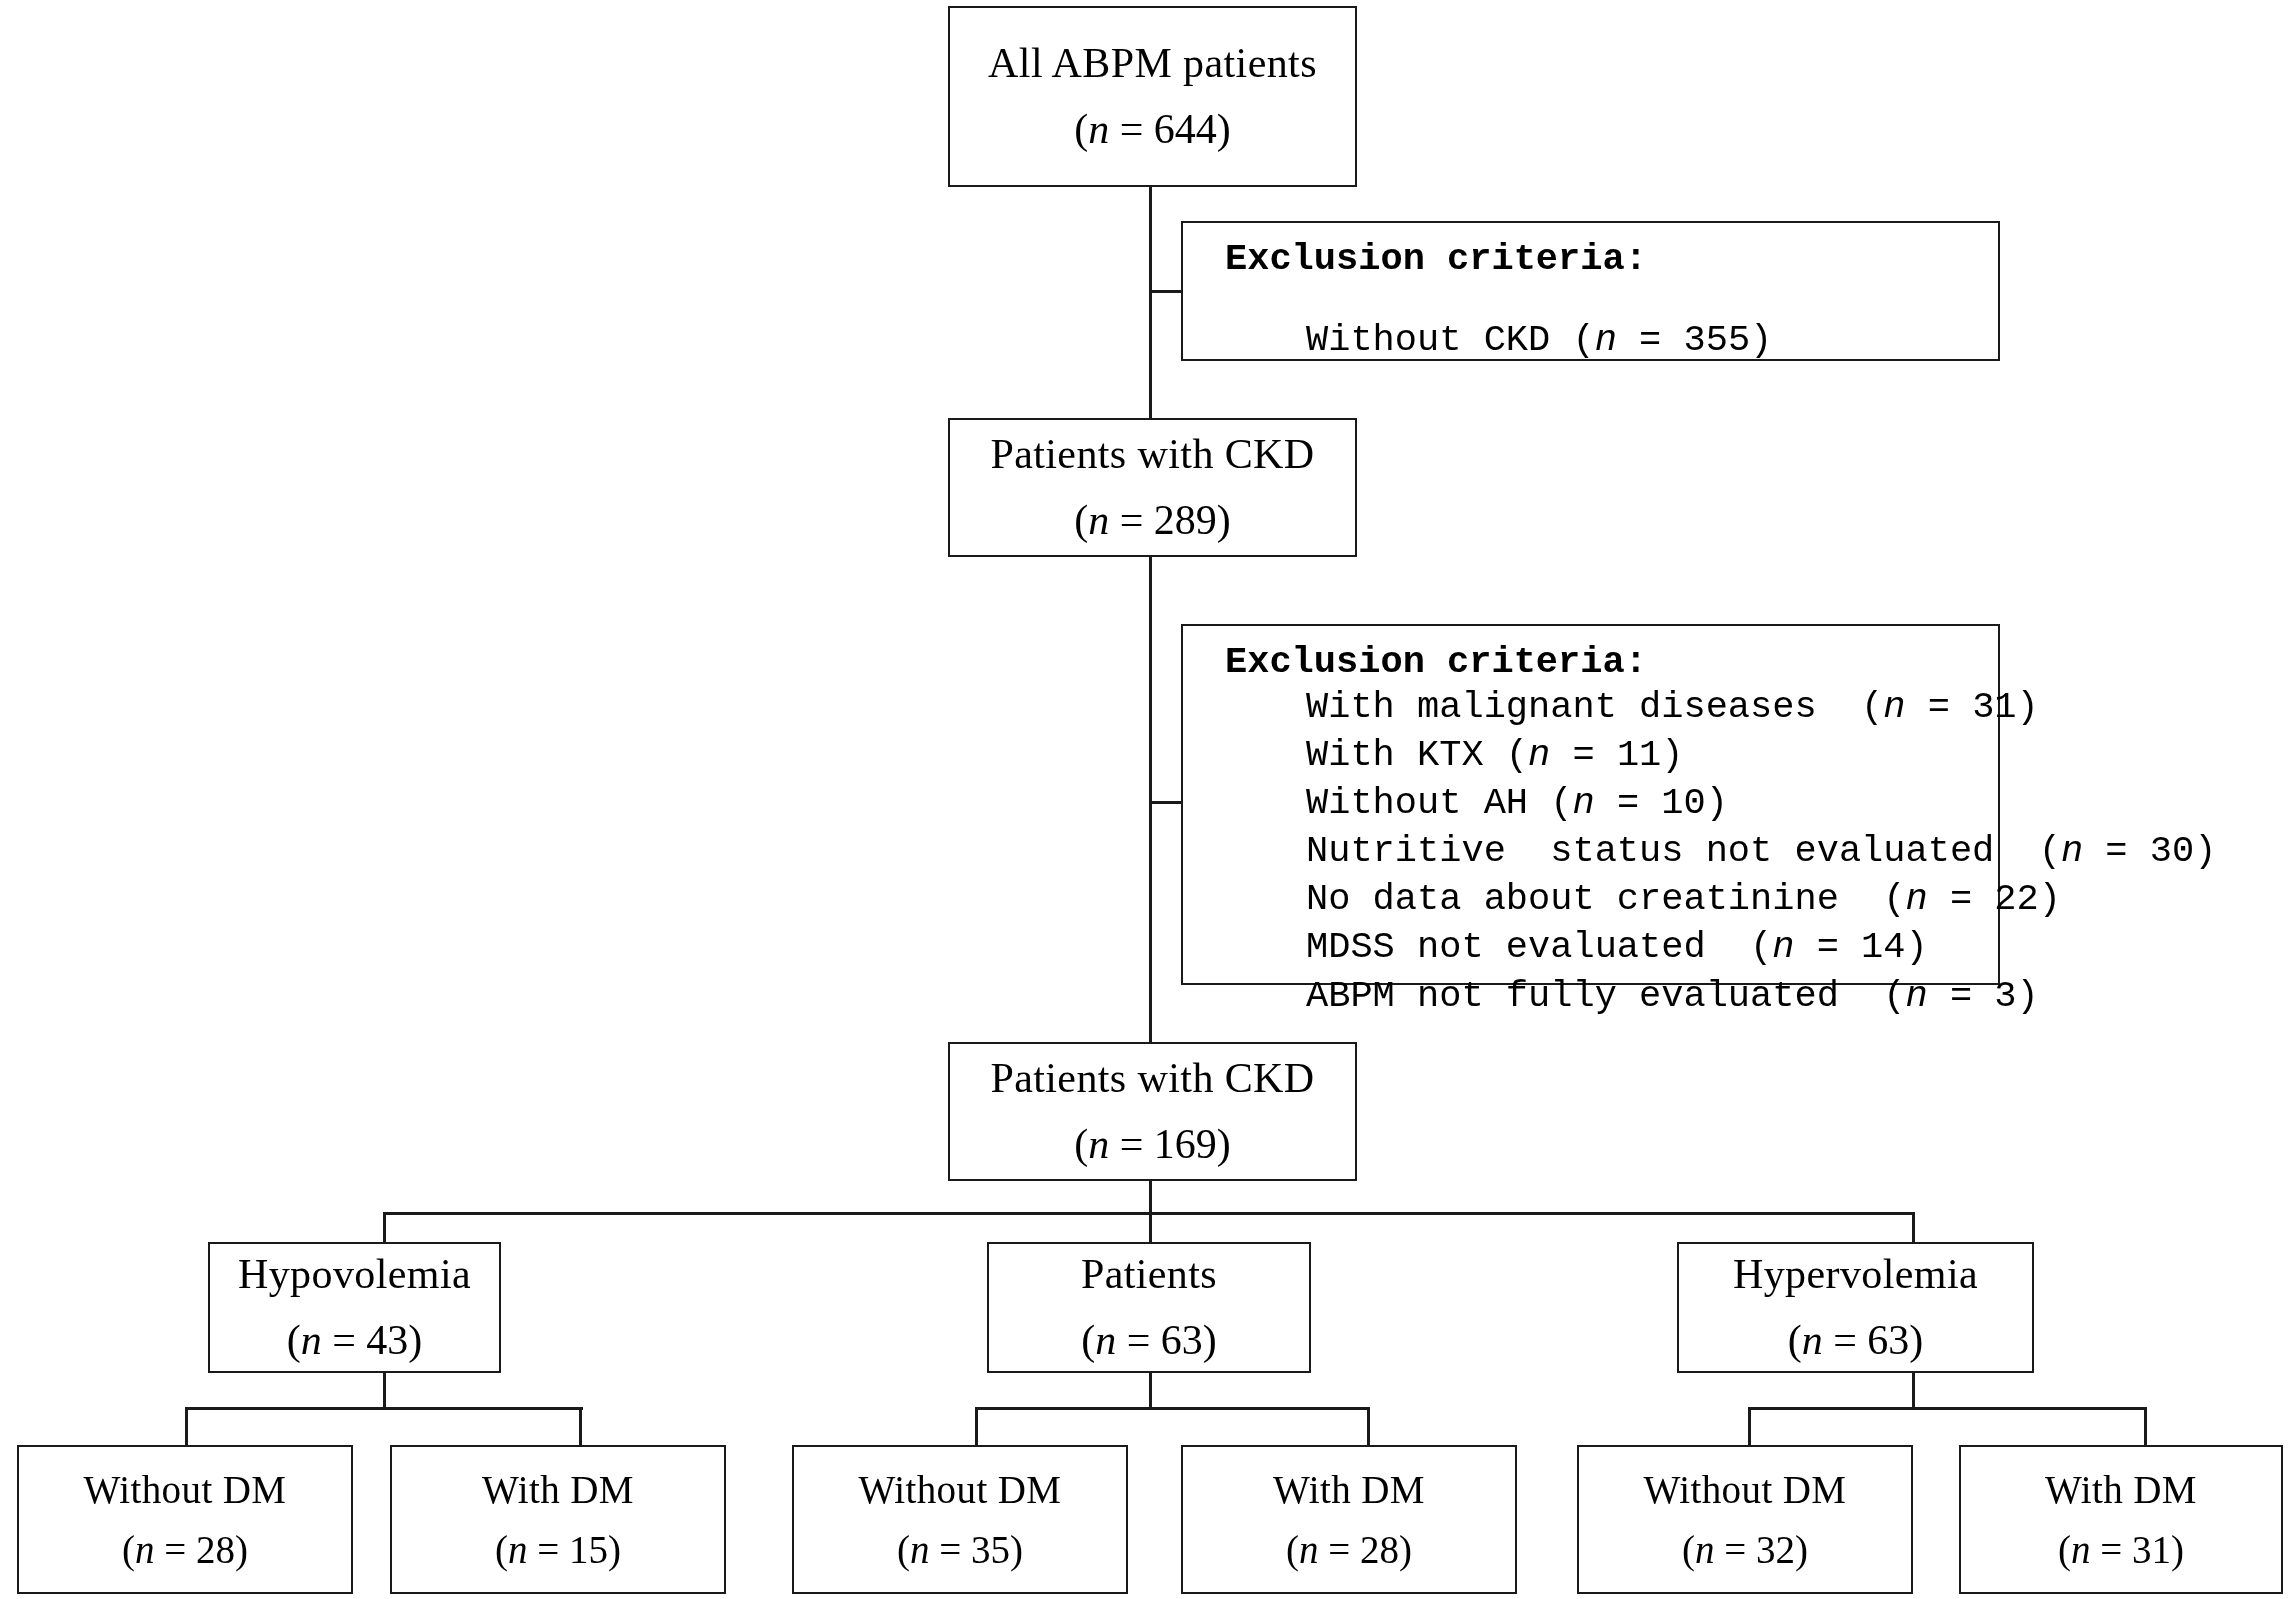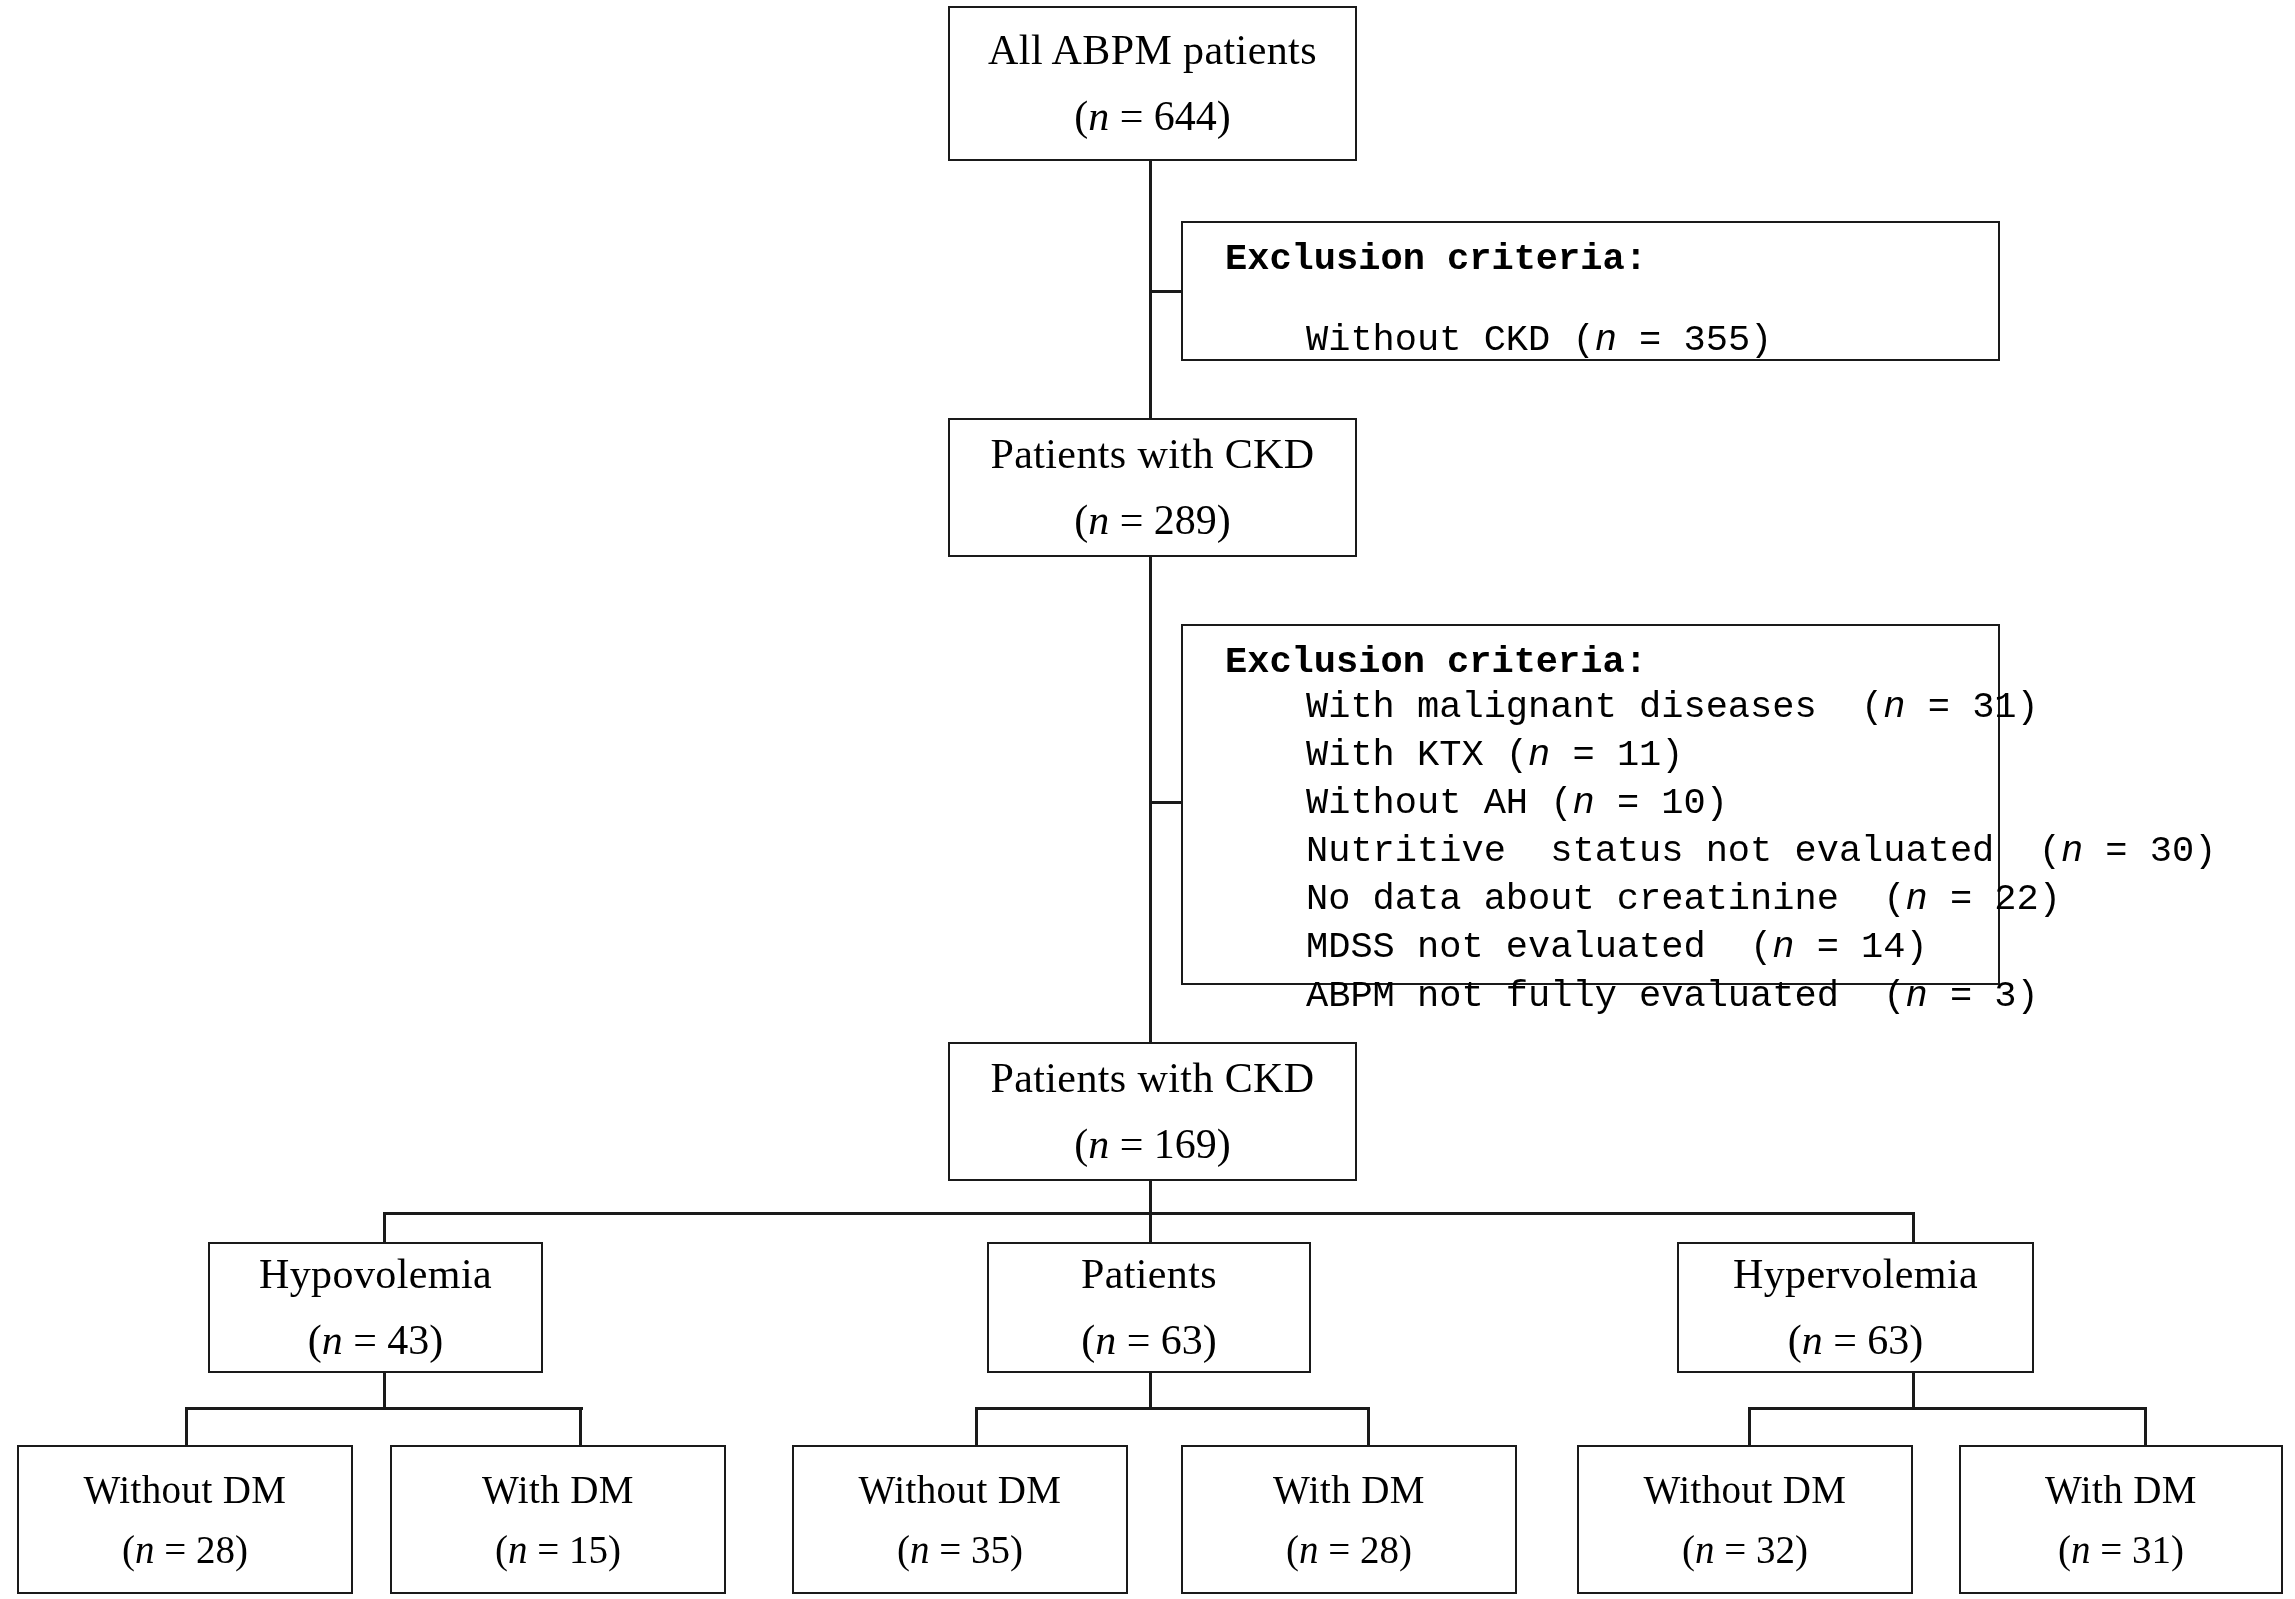--- a/index.html
+++ b/index.html
@@ -114,21 +114,21 @@
   <div class="ln vl" style="left:1149px; top:1373px; height:37px;"></div>
   <div class="ln hl" style="left:975px; top:1407px; width:395px;"></div>
   <div class="ln vl" style="left:975px; top:1407px; height:39px;"></div>
   <div class="ln vl" style="left:1367px; top:1407px; height:39px;"></div>
 
   <div class="ln vl" style="left:1912px; top:1373px; height:37px;"></div>
   <div class="ln hl" style="left:1748px; top:1407px; width:399px;"></div>
   <div class="ln vl" style="left:1748px; top:1407px; height:39px;"></div>
   <div class="ln vl" style="left:2144px; top:1407px; height:39px;"></div>
 
-  <div class="node" style="left:948px; top:5.6px; width:409px; height:155px;">
+  <div class="node" style="left:948px; top:5.6px; width:409px; height:181px;">
     <div class="title">All ABPM patients</div>
     <div class="count">(<span class="it">n</span> = <span>644</span>)</div>
   </div>
 
   <div class="excl single" style="left:1181px; top:221px; width:819px; height:140px;">
     <div class="excl-head">Exclusion criteria:</div>
     <ul class="excl-list">
       <li style="margin-top:18.3px;">Without CKD (<span class="it">n</span> = 355)</li>
     </ul>
   </div>
@@ -149,21 +149,21 @@
       <li>MDSS not evaluated&nbsp; (<span class="it">n</span> = 14)</li>
       <li>ABPM not fully evaluated&nbsp; (<span class="it">n</span> = 3)</li>
     </ul>
   </div>
 
   <div class="node" style="left:948px; top:1042px; width:409px; height:139px;">
     <div class="title">Patients with CKD</div>
     <div class="count">(<span class="it">n</span> = 169)</div>
   </div>
 
-  <div class="node" style="left:208px; top:1242px; width:335px; height:131px;">
+  <div class="node" style="left:208px; top:1242px; width:293px; height:131px;">
     <div class="title">Hypovolemia</div>
     <div class="count">(<span class="it">n</span> = 43)</div>
   </div>
 
   <div class="node" style="left:987px; top:1242px; width:324px; height:131px;">
     <div class="title">Patients</div>
     <div class="count">(<span class="it">n</span> = 63)</div>
   </div>
 
   <div class="node" style="left:1677px; top:1242px; width:357px; height:131px;">

